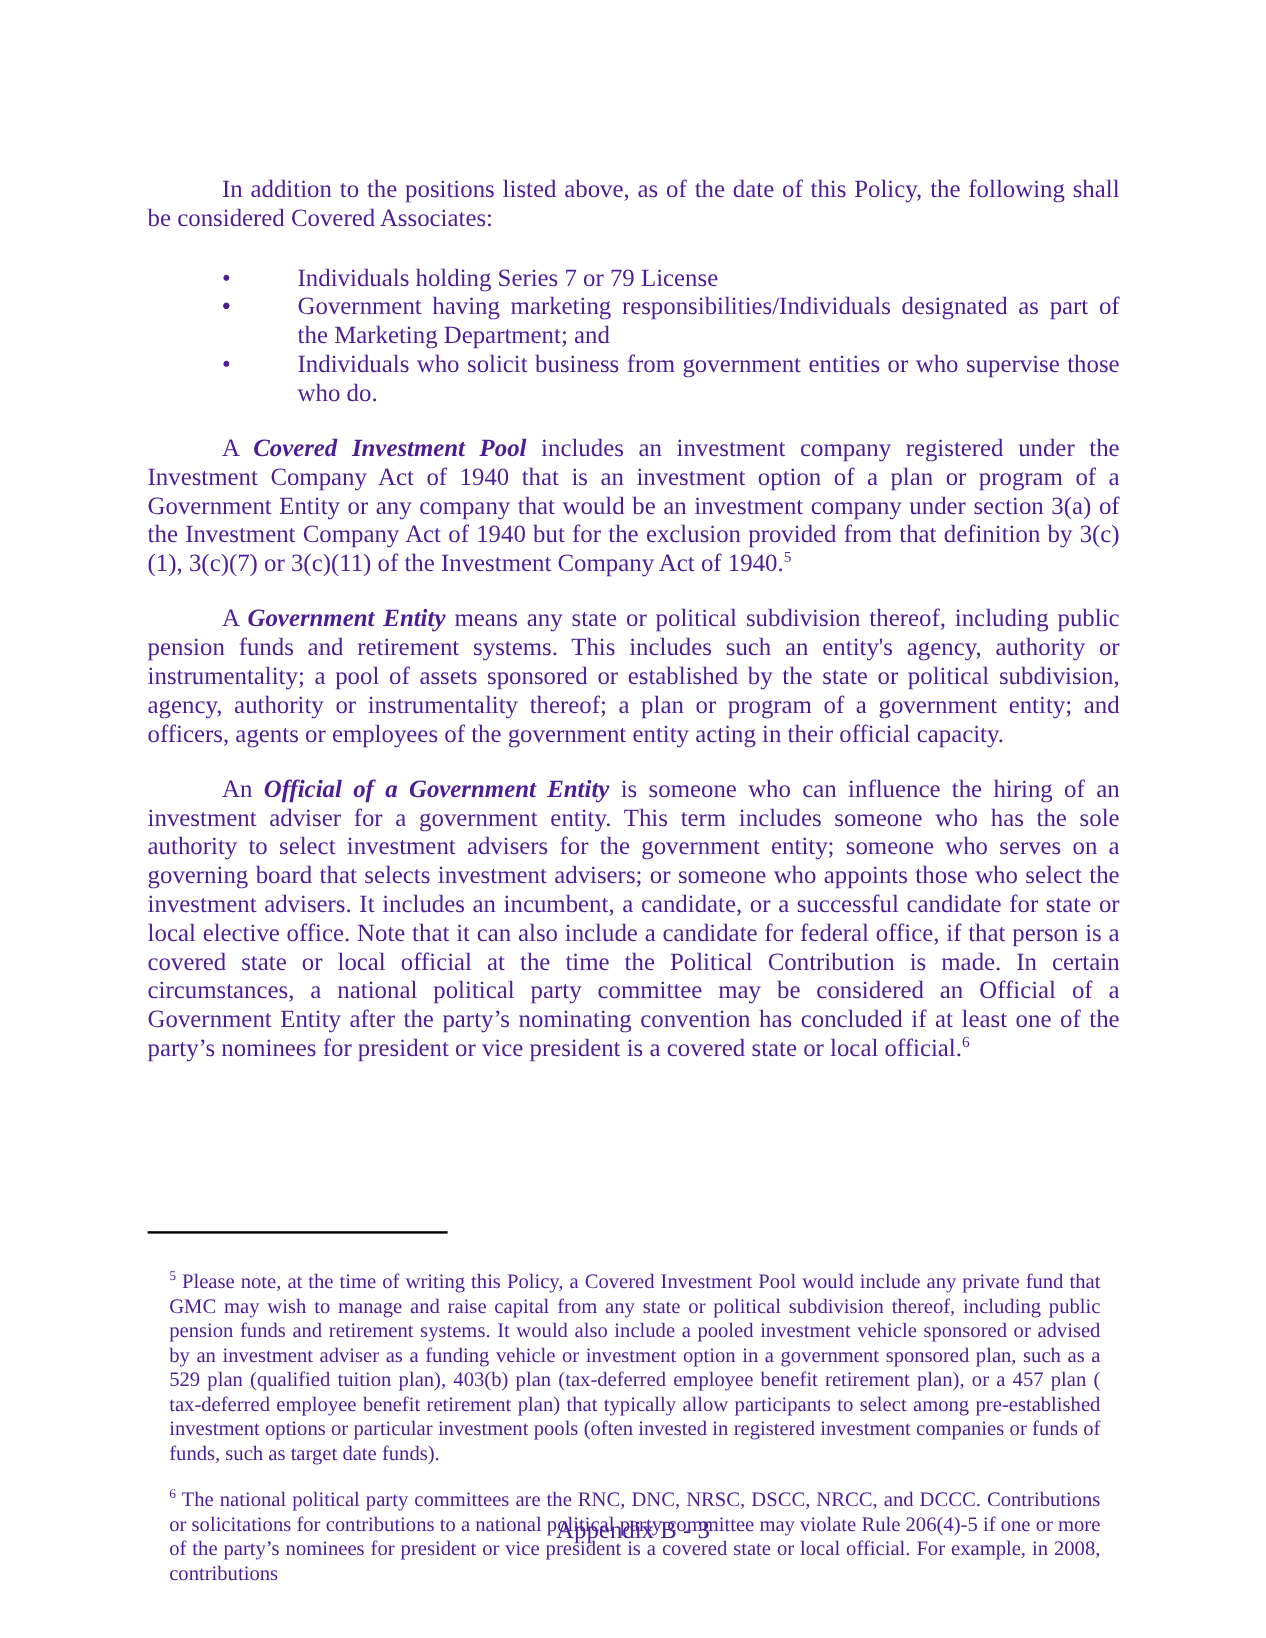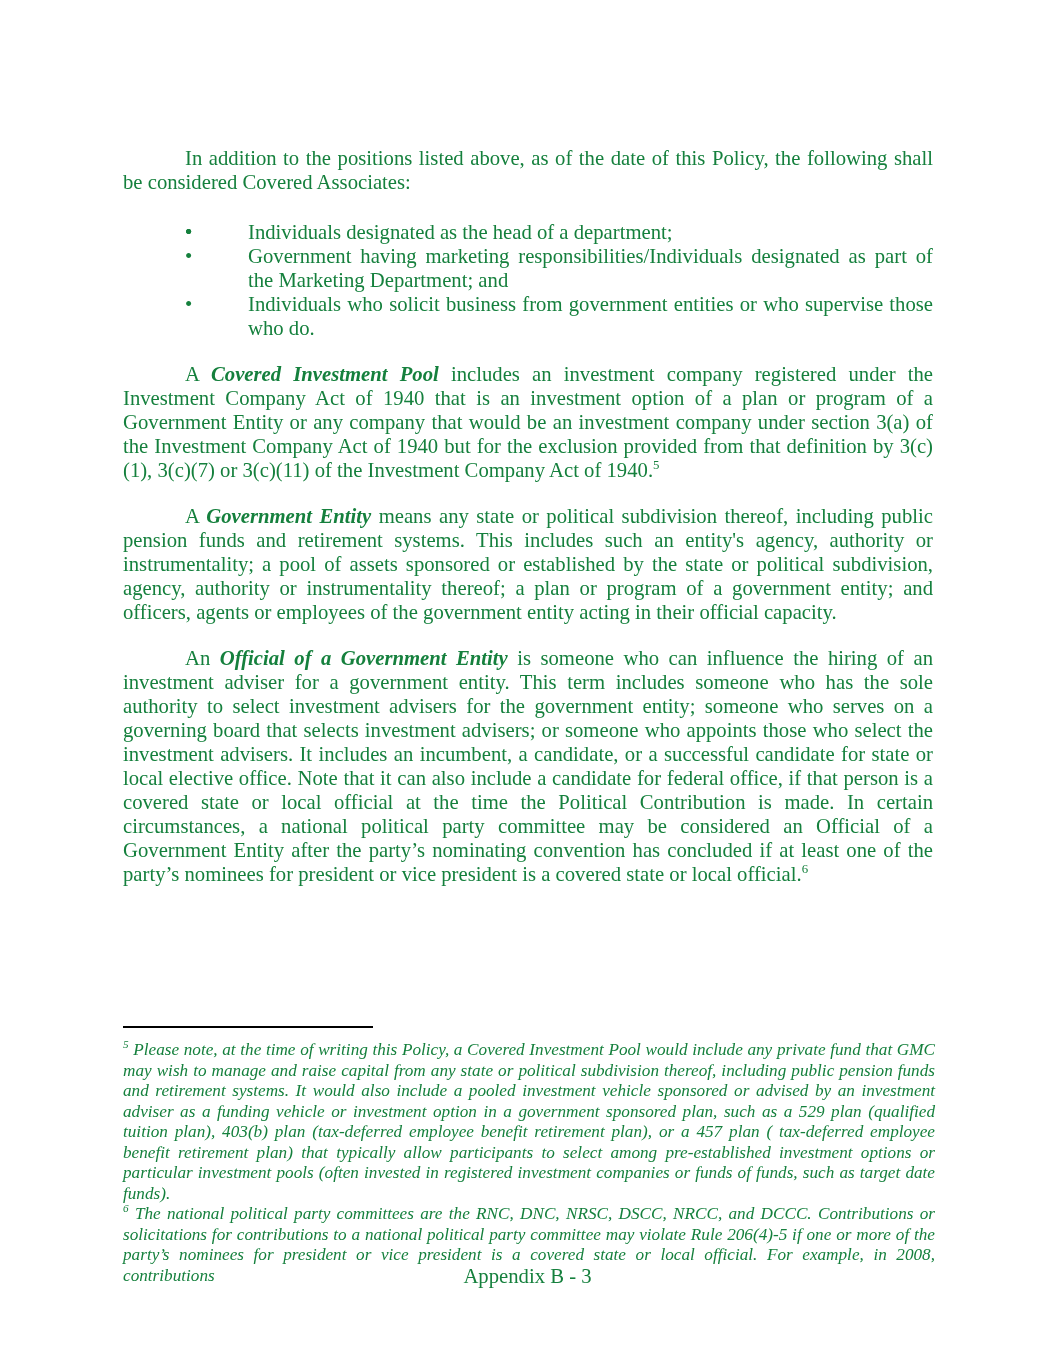--- a/index.html
+++ b/index.html
@@ -5,21 +5,21 @@
   html, body {
     margin: 0;
     padding: 0;
     background: #ffffff;
   }
   .page {
     position: relative;
     width: 1044px;
     height: 1365px;
     background: #ffffff;
-    color: #15803d;
+    color: #4c1d95;
     font-family: "Liberation Serif", "DejaVu Serif", serif;
     overflow: hidden;
   }
   .content {
     position: absolute;
     left: 123px;
     top: 146px;
     width: 810px;
     font-size: 20.7px;
     line-height: 24px;
@@ -69,22 +69,21 @@
   .footnotes {
     position: absolute;
     left: 123px;
     top: 1040px;
     width: 812px;
     font-size: 17.2px;
     line-height: 20.5px;
     text-align: justify;
   }
   .footnote {
-    margin: 0;
-    font-style: italic;
+    margin: 18px;
   }
   .footnote sup {
     font-size: 0.65em;
     line-height: 0;
     vertical-align: super;
   }
   .page-footer {
     position: absolute;
     left: 0;
     top: 1264px;
@@ -99,27 +98,27 @@
 
 <div class="page">
 
   <div class="content">
 
     <p class="para indent">In addition to the positions listed above, as of the date of this Policy, the following shall be considered Covered Associates:</p>
 
     <ul class="bullet-list">
       <li class="bullet-item">
         <span class="bullet-glyph">•</span>
+        <span>Individuals holding Series 7 or 79 License</span>
       </li>
       <li class="bullet-item">
         <span class="bullet-glyph">•</span>
       </li>
       <li class="bullet-item">
         <span class="bullet-glyph">•</span>
-        <span>Individuals designated as the head of a department;</span>
       </li>
       <li class="bullet-item">
         <span class="bullet-glyph">•</span>
         <span>Government having marketing responsibilities/Individuals designated as part of the Marketing Department; and</span>
       </li>
       <li class="bullet-item">
         <span class="bullet-glyph">•</span>
         <span>Individuals who solicit business from government entities or who supervise those who do.</span>
       </li>
     </ul>

